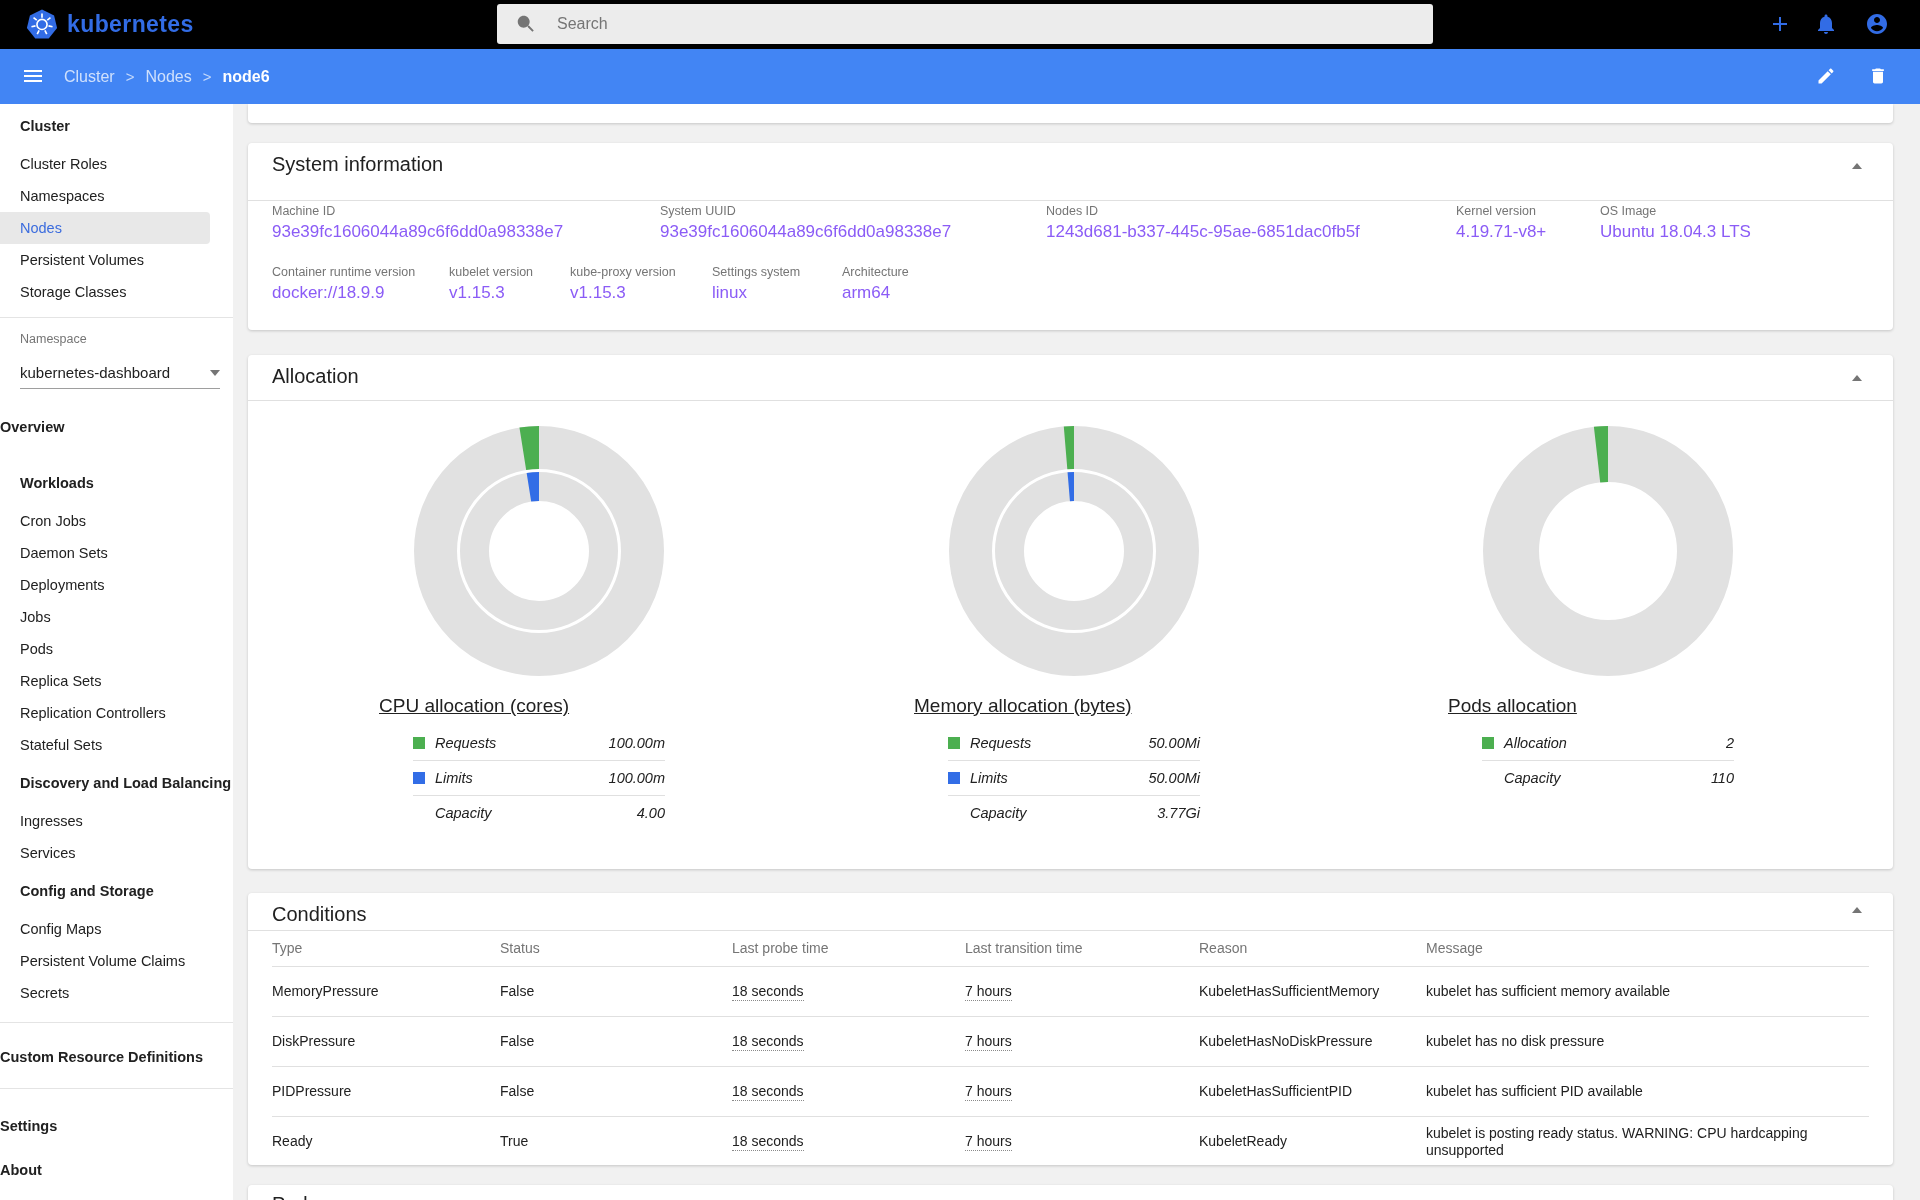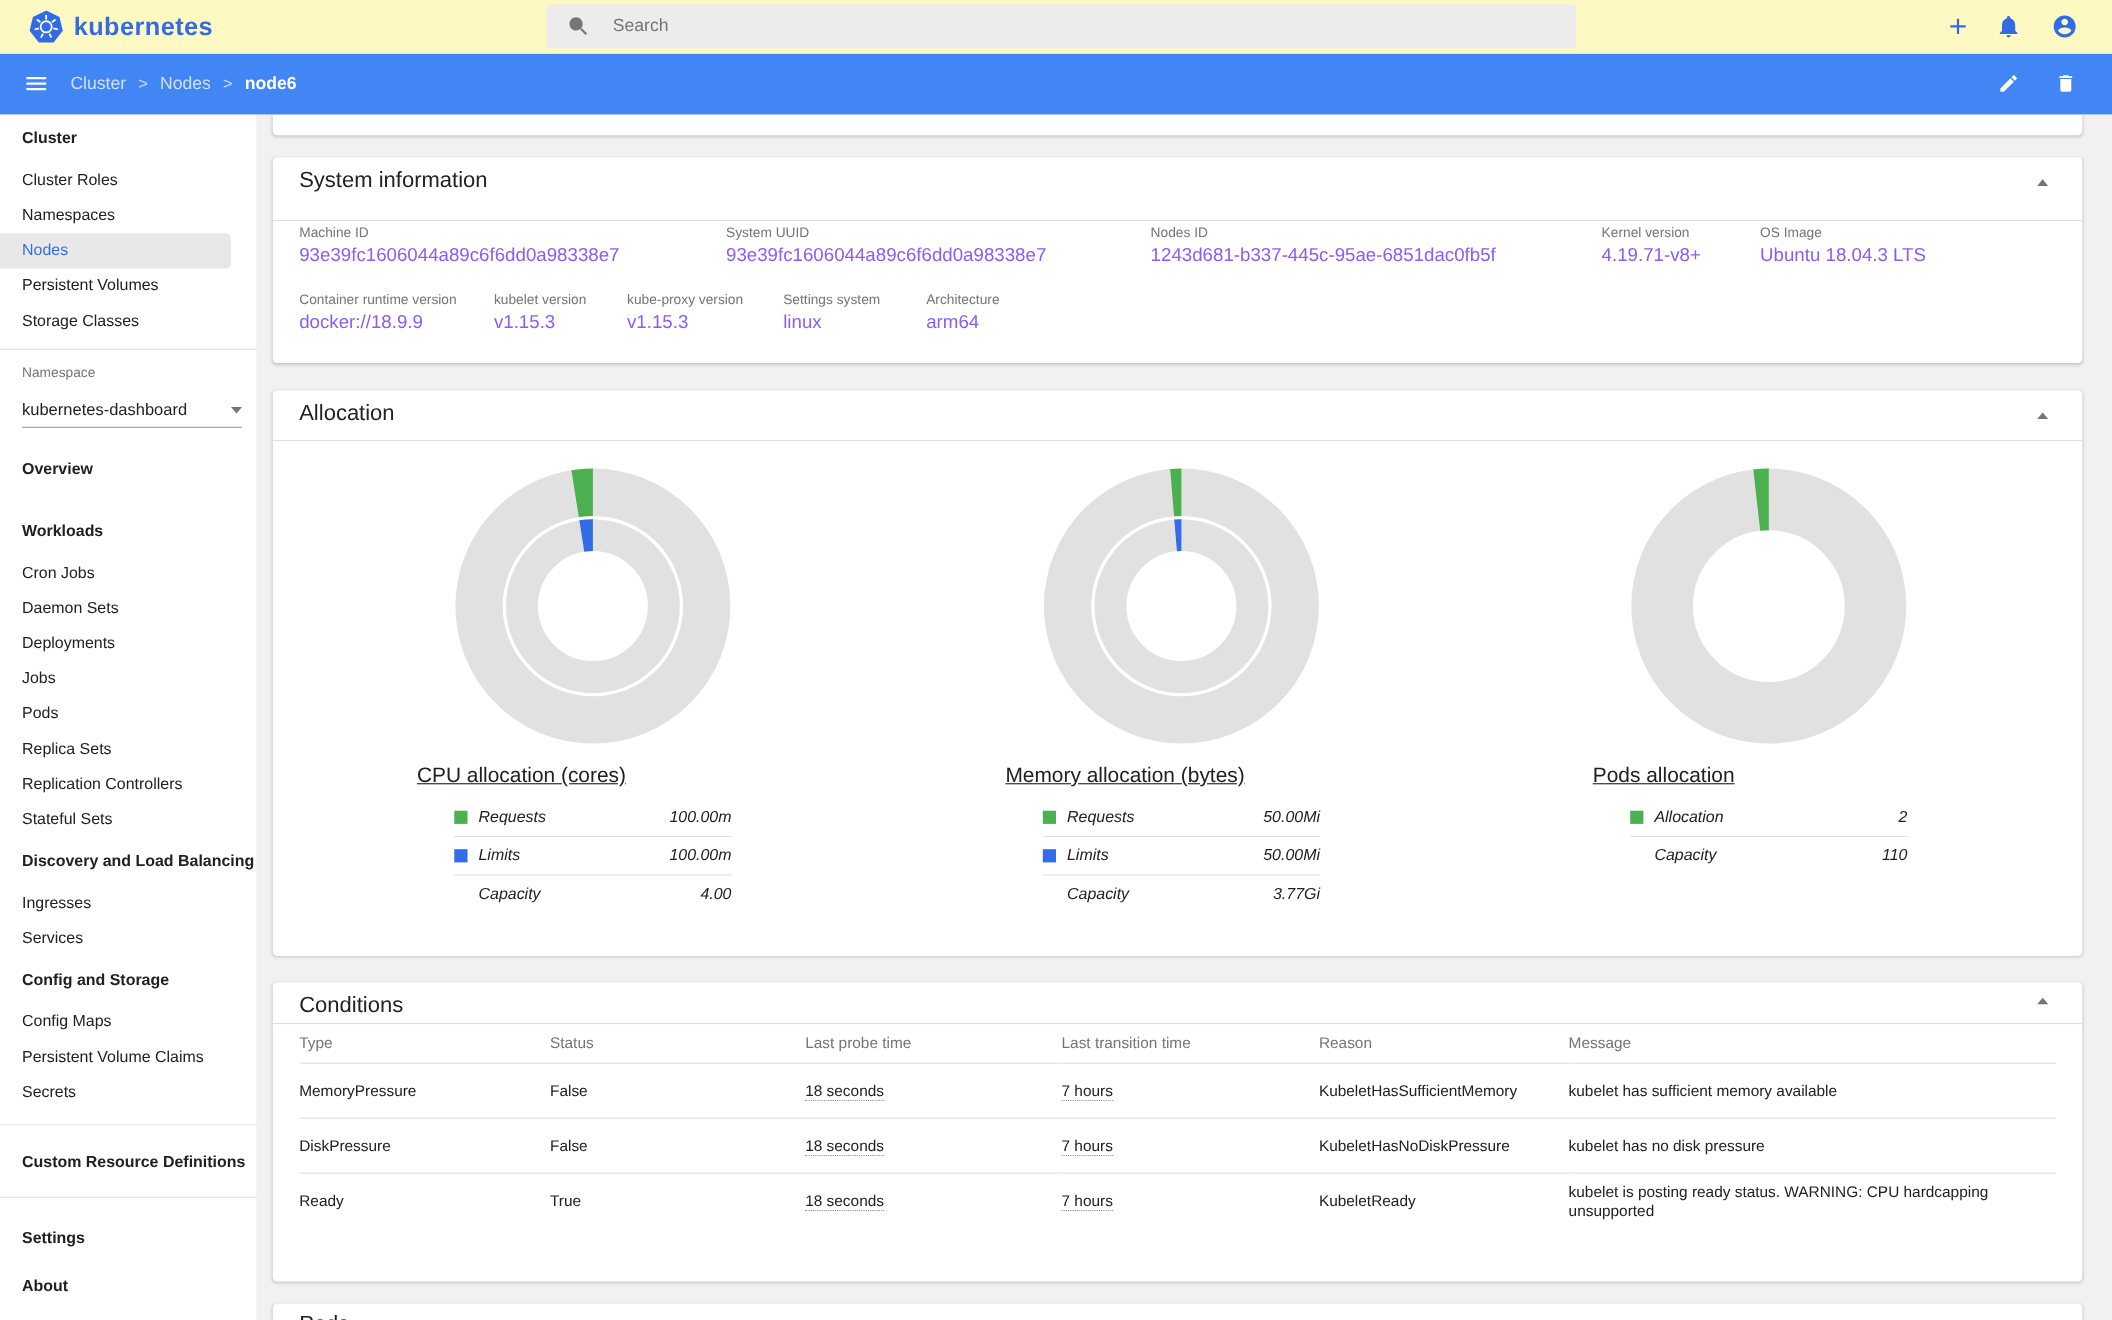--- a/index.html
+++ b/index.html
@@ -1,19 +1,19 @@
 <!DOCTYPE html>
 <html><head>
 <meta charset="utf-8">
 <style>
   html,body{margin:0;padding:0;width:1920px;height:1200px;overflow:hidden;
     background:#F1F1F1;font-family:"Liberation Sans","DejaVu Sans",sans-serif;
     -webkit-font-smoothing:antialiased;}
   
-  .topbar{position:absolute;top:0;left:0;width:1920px;height:49px;background:#fef9c3;z-index:5;}
+  .topbar{position:absolute;top:0;left:0;width:1920px;height:49px;background:#000000;z-index:5;}
   .logo{position:absolute;left:26px;top:9px;display:flex;align-items:center;gap:9px;cursor:pointer;}
   .logo-text{font-size:23px;font-weight:bold;color:#326CE5;letter-spacing:.4px;}
   .search{position:absolute;left:497px;top:4px;width:936px;height:40px;background:#ECECEC;
     border-radius:3px;display:flex;align-items:center;padding-left:18px;gap:18px;box-sizing:border-box;}
   .search input{border:none;background:transparent;outline:none;font-size:16px;color:#212121;
     width:800px;font-family:inherit;}
   .search input::placeholder{color:#757575;}
   .top-ic{position:absolute;top:12px;width:24px;height:24px;cursor:pointer;}
   
   .appbar{position:absolute;top:49px;left:0;width:1920px;height:55px;background:#4285F4;z-index:5;}
@@ -21,21 +21,21 @@
   .crumbs{position:absolute;left:64px;top:0;height:55px;display:flex;align-items:center;gap:11px;font-size:16px;}
   .crumb{color:rgba(255,255,255,.75);cursor:pointer;}
   .crumb-sep{color:rgba(255,255,255,.7);font-size:15px;}
   .crumb-cur{color:#fff;font-weight:bold;}
   .bar-ic{position:absolute;top:17px;width:20px;height:20px;cursor:pointer;}
   
   .sidebar{position:absolute;top:104px;left:0;width:233px;height:1096px;background:#fff;
     font-size:14.5px;color:#212121;}
   .nav-h{height:32px;line-height:32px;padding-left:20px;font-weight:bold;}
   .nav-i{height:32px;line-height:32px;padding-left:20px;cursor:pointer;}
-  .nav-hl{height:32px;line-height:32px;padding-left:20px;font-weight:bold;cursor:pointer;}
+  .nav-hl{height:32px;line-height:32px;font-weight:bold;cursor:pointer;}
   .nav-i.active{background:#E8E8E8;color:#3B6CDE;width:190px;border-radius:0 4px 4px 0;}
   .sb-div{height:1px;background:#E4E4E4;}
   .ns-label{margin-top:11px;height:20px;line-height:20px;padding-left:20px;font-size:12.5px;color:#757575;}
   .ns-select{margin:8px 13px 0 20px;height:31px;border-bottom:1px solid #9E9E9E;display:flex;
     align-items:center;justify-content:space-between;font-size:15px;cursor:pointer;}
   .caret-dn{width:0;height:0;border-left:5px solid transparent;border-right:5px solid transparent;
     border-top:6px solid #757575;}
   
   .card{position:absolute;background:#fff;border-radius:4px;box-shadow:0 1px 3px rgba(0,0,0,.18);}
   .card-title{position:absolute;left:24px;top:10px;font-size:20px;color:#212121;}
@@ -325,20 +325,30 @@
         <td>DiskPressure</td>
         <td>False</td>
         <td><span class="tt">18 seconds</span></td>
         <td><span class="tt">7 hours</span></td>
         <td>KubeletHasNoDiskPressure</td>
         <td>
             <span class="msg">kubelet has no disk pressure</span>
           </td>
       </tr>
       <tr>
+        <td>PIDPressure</td>
+        <td>False</td>
+        <td><span class="tt">18 seconds</span></td>
+        <td><span class="tt">7 hours</span></td>
+        <td>KubeletHasSufficientPID</td>
+        <td>
+            <span class="msg">kubelet has sufficient PID available</span>
+          </td>
+      </tr>
+      <tr>
         <td>Ready</td>
         <td>True</td>
         <td><span class="tt">18 seconds</span></td>
         <td><span class="tt">7 hours</span></td>
         <td>KubeletReady</td>
         <td>
             <span class="msg">kubelet is posting ready status. WARNING: CPU hardcapping unsupported</span>
           </td>
       </tr>
     </tbody>

